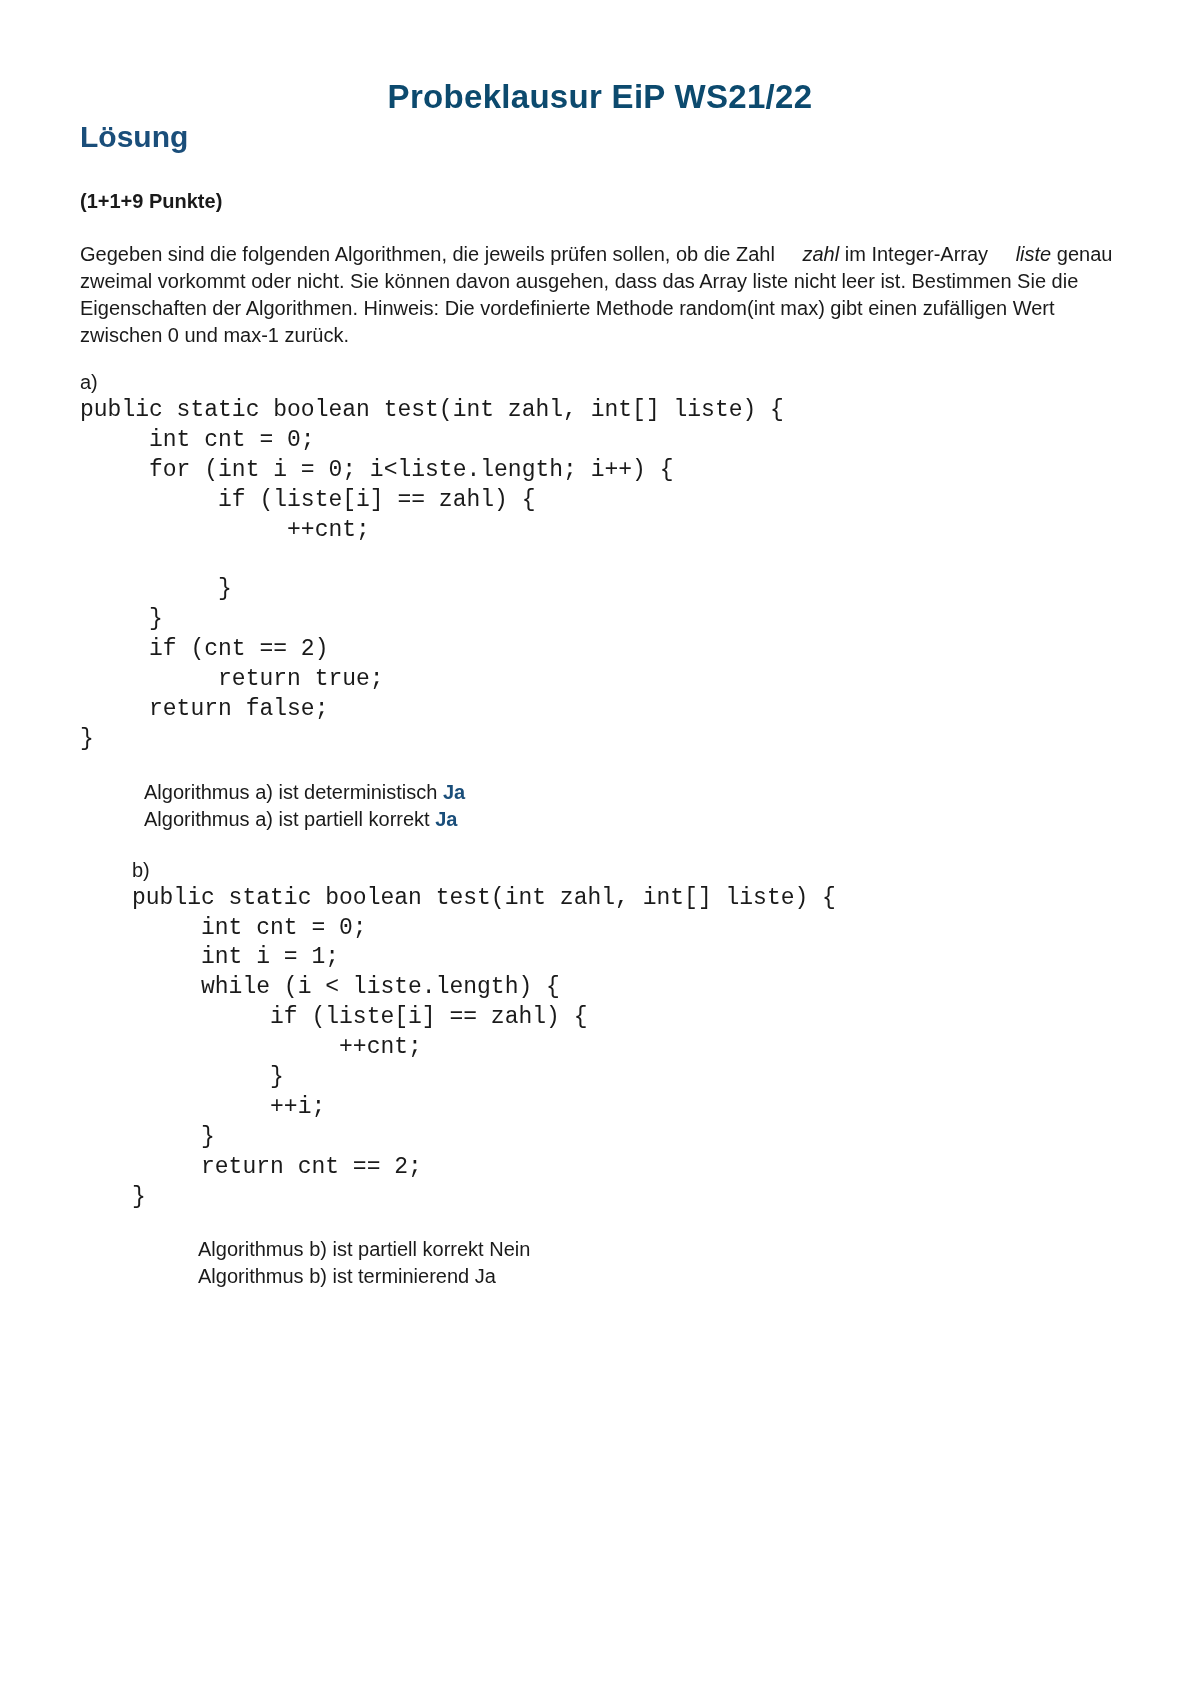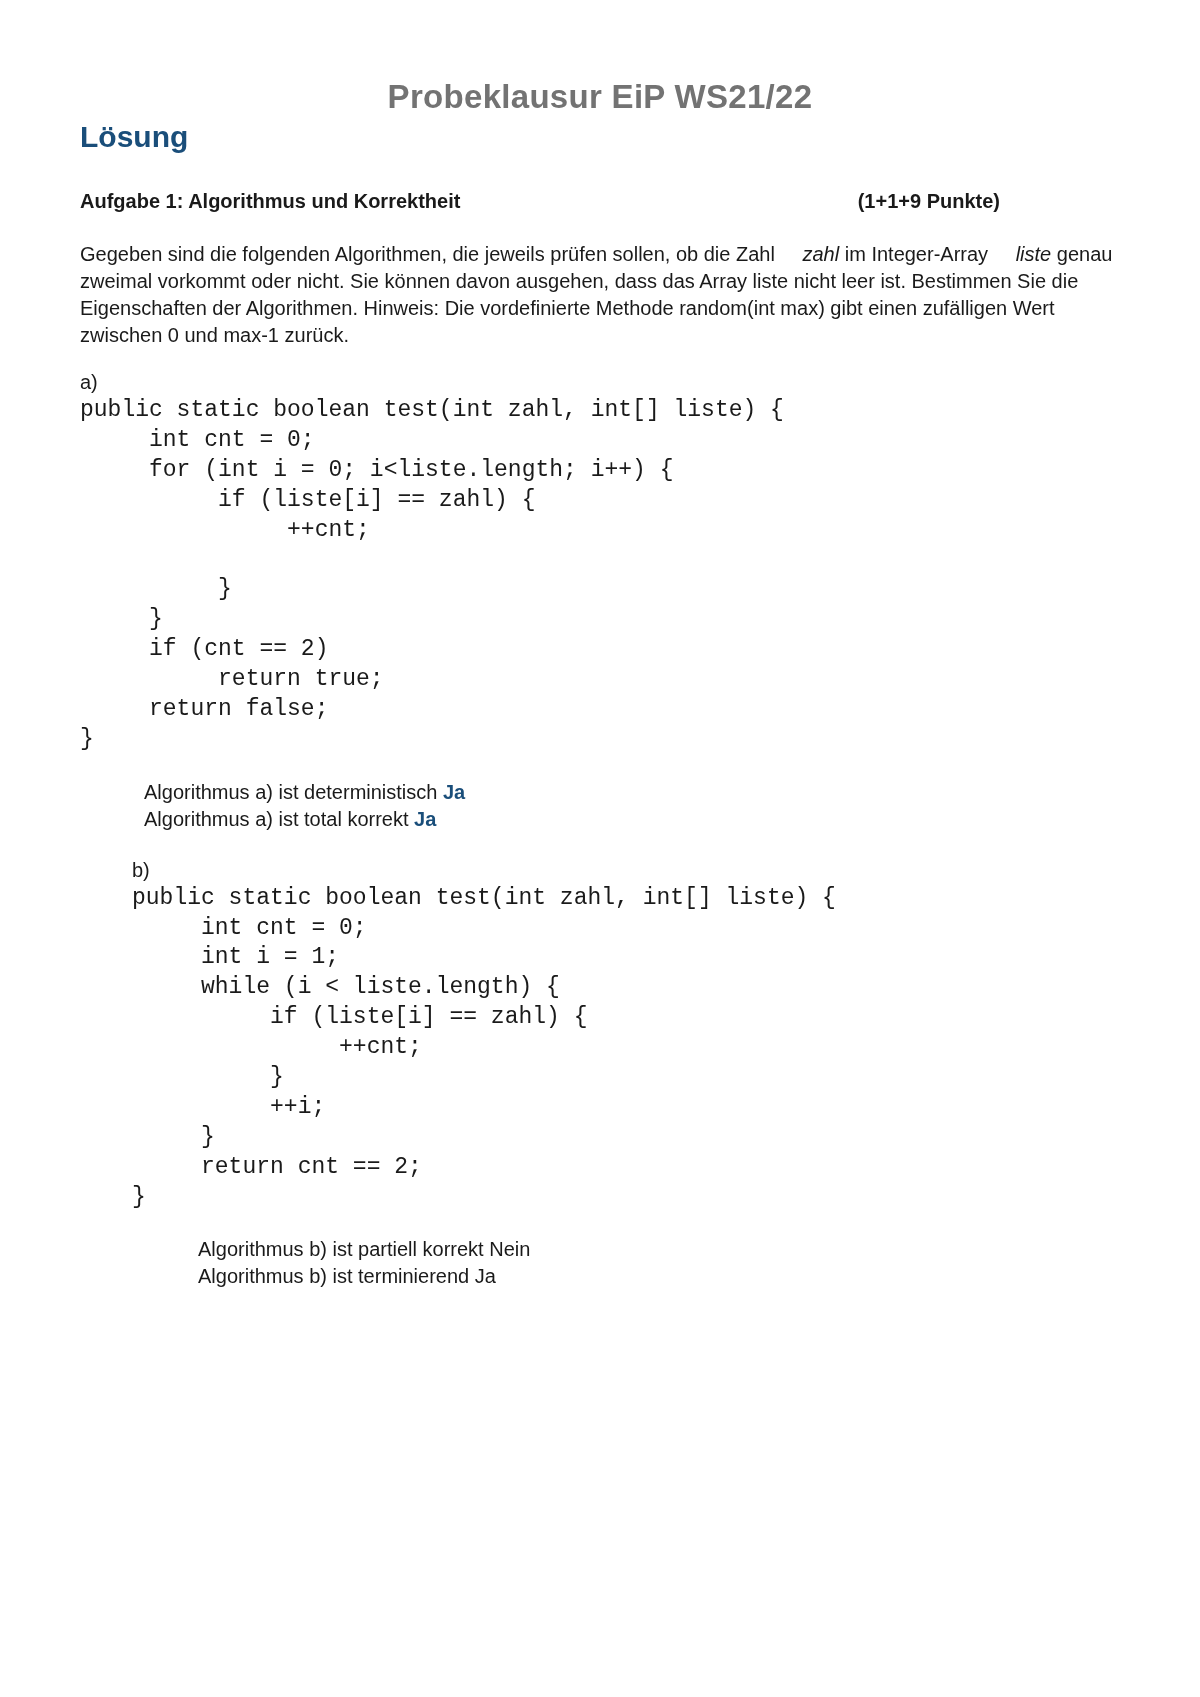--- a/index.html
+++ b/index.html
@@ -12,21 +12,21 @@
       width: 1200px;
       min-height: 1697px;
       font-family: Verdana, Geneva, sans-serif;
       color: #1a1a1a;
       padding: 78px 80px 80px 80px;
     }
     .title-main {
       text-align: center;
       font-weight: bold;
       font-size: 33px;
-      color: #737373;
+      color: #0c4a6e;
       letter-spacing: 0.3px;
     }
     .title-sub {
       text-align: left;
       font-weight: bold;
       font-size: 30px;
       color: #1a4e7a;
       margin-top: 4px;
       margin-bottom: 36px;
     }
@@ -81,21 +81,20 @@
       margin-left: 118px;
     }
   </style>
 </head>
 <body>
 
 <div class="title-main">Probeklausur EiP WS21/22</div>
 <div class="title-sub">Lösung</div>
 
 <div class="task-header">
-  <span>Aufgabe 1: Algorithmus und Korrektheit</span>
   <span class="points">(1+1+9 Punkte)</span>
 </div>
 
 <div class="intro">
   <span>Gegeben sind die folgenden Algorithmen, die jeweils prüfen sollen, ob die Zahl </span><span class="italic">zahl</span><span> im Integer-Array </span><span class="italic">liste</span><span> genau zweimal vorkommt oder nicht. Sie können davon ausgehen, dass das Array liste nicht leer ist. Bestimmen Sie die Eigenschaften der Algorithmen. Hinweis: Die vordefinierte Methode random(int max) gibt einen zufälligen Wert zwischen 0 und max-1 zurück.</span>
 </div>
 
 <div class="part-label">a)</div>
 <div class="code">public static boolean test(int zahl, int[] liste) {
      int cnt = 0;
@@ -108,21 +107,21 @@
      if (cnt == 2)
           return true;
      return false;
 }</div>
 
 <div class="answers">
   <div>
     <span>Algorithmus a) ist deterministisch </span><span class="yes-no">Ja</span>
   </div>
   <div>
-    <span>Algorithmus a) ist total korrekt </span><span class="yes-no">Ja</span>
+    <span>Algorithmus a) ist partiell korrekt </span><span class="yes-no">Ja</span>
   </div>
 </div>
 
 <div class="section-b">
   <div class="part-label">b)</div>
   <div class="code">public static boolean test(int zahl, int[] liste) {
      int cnt = 0;
      int i = 1;
      while (i &lt; liste.length) {
           if (liste[i] == zahl) {

